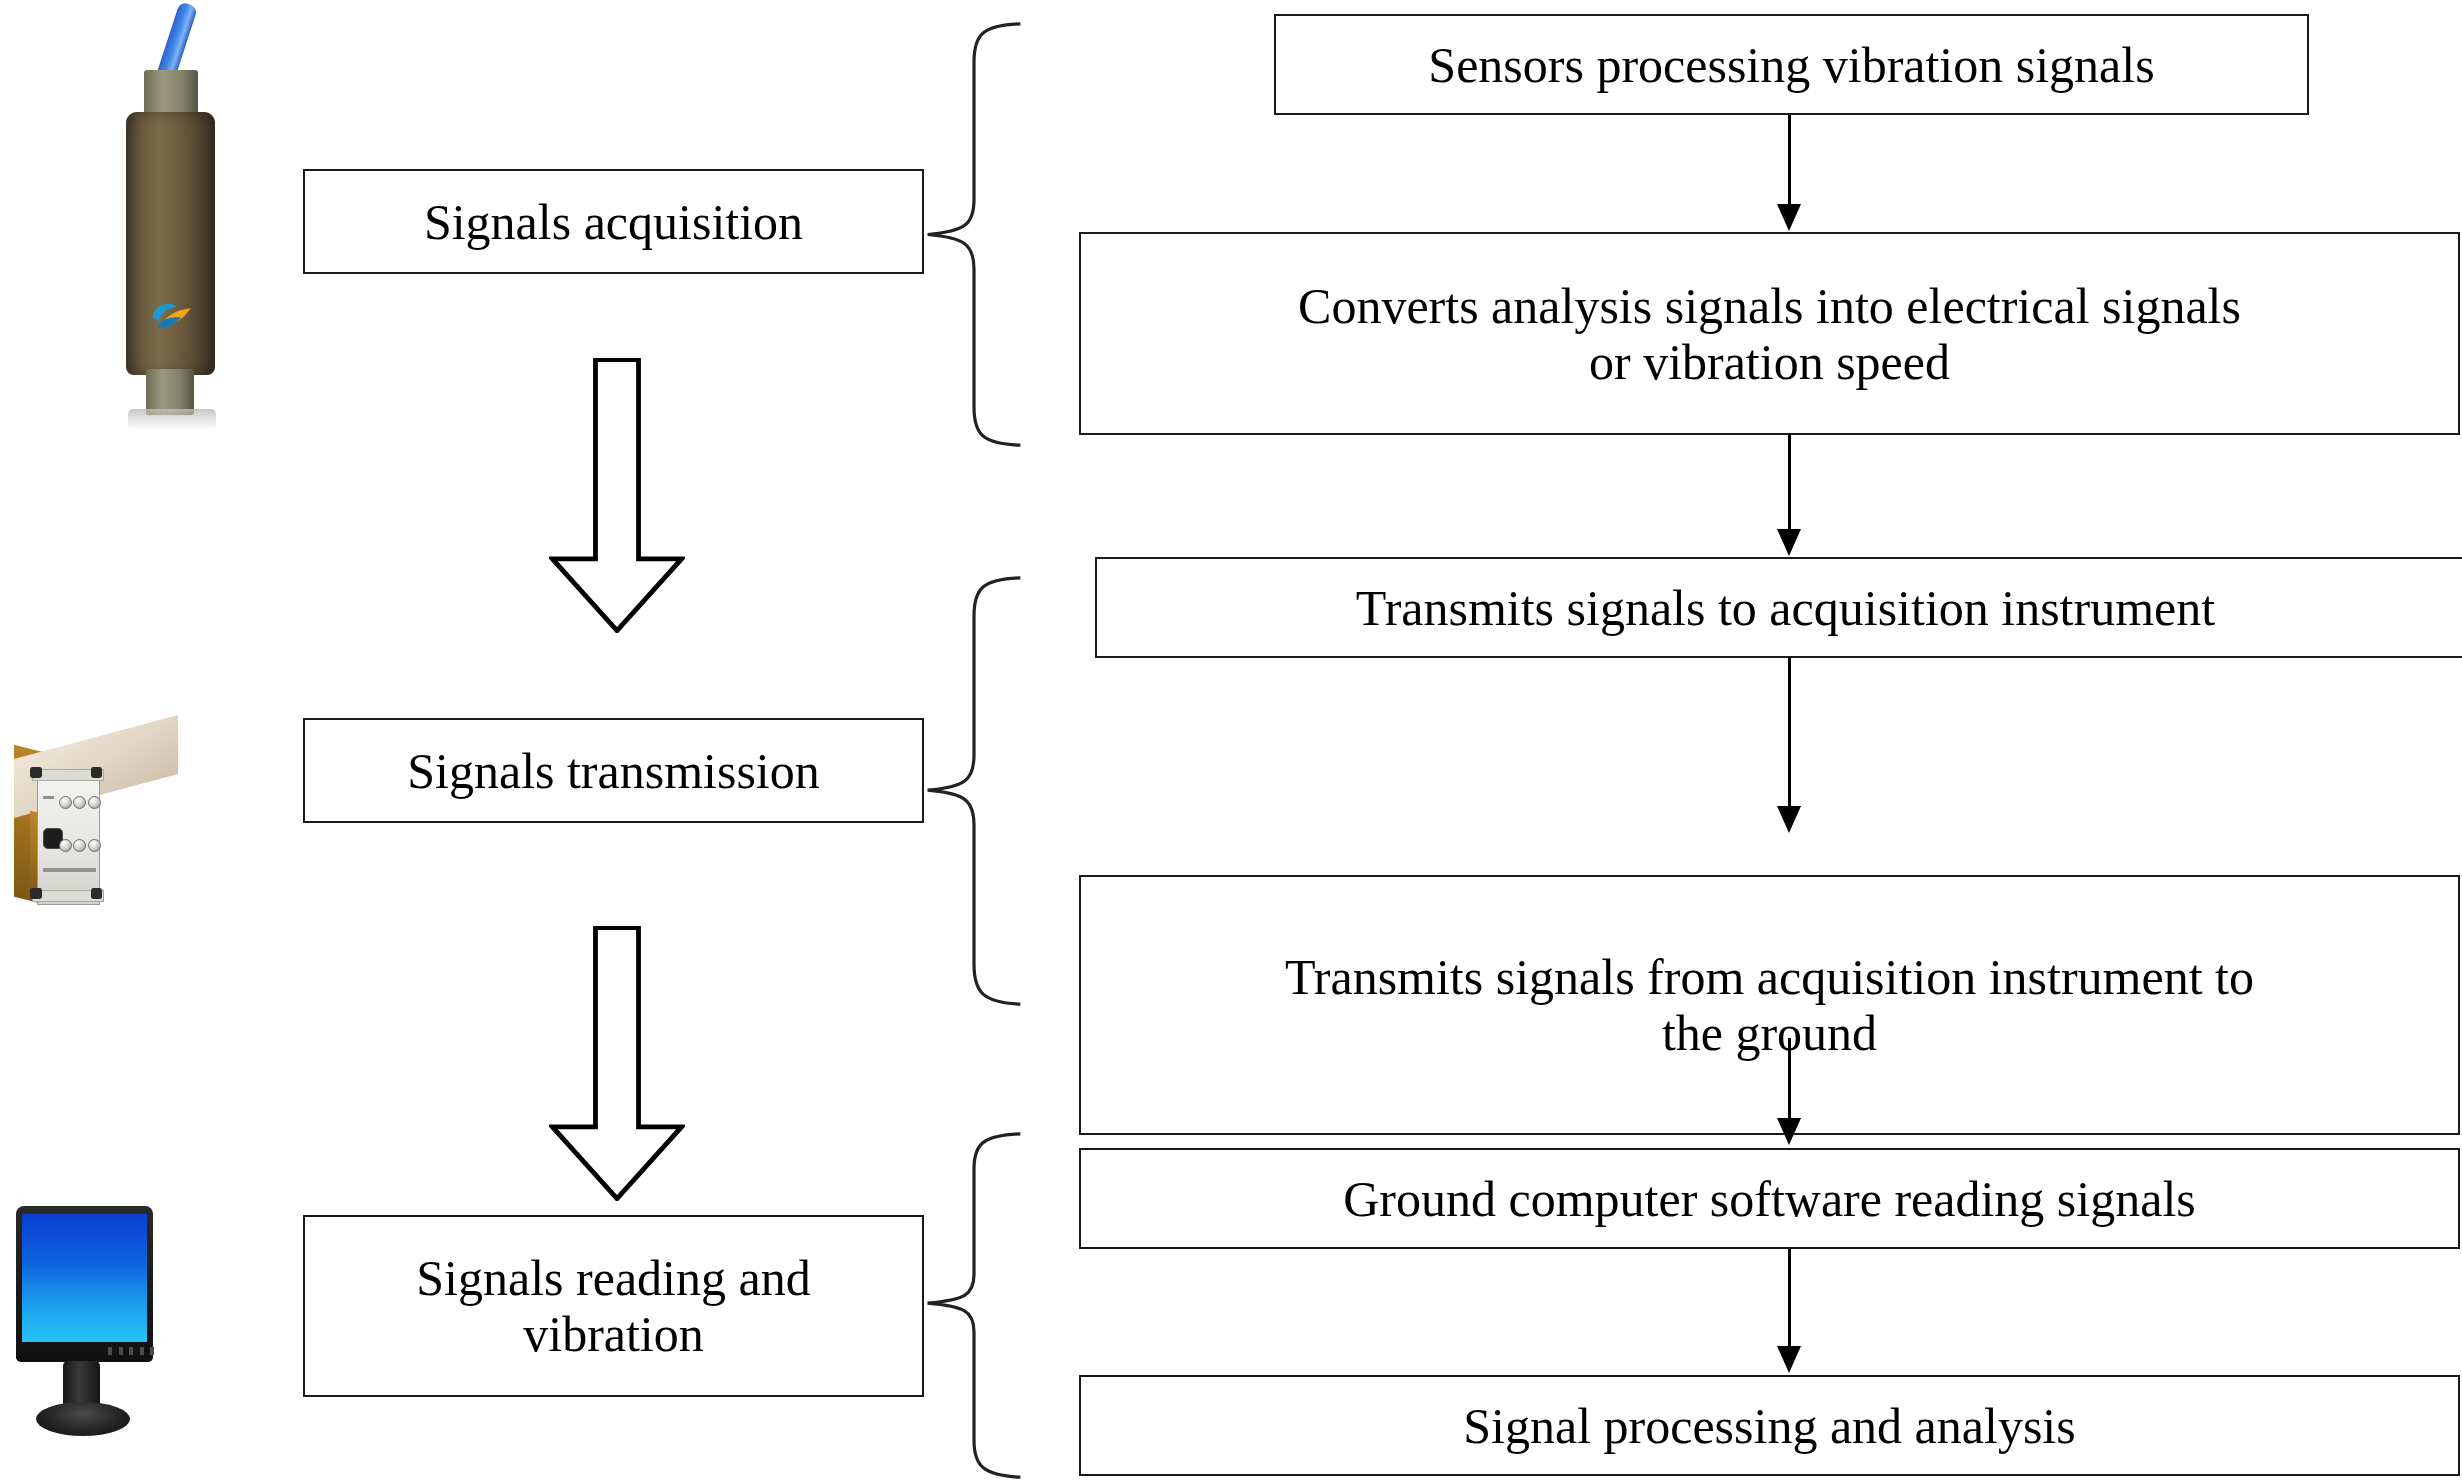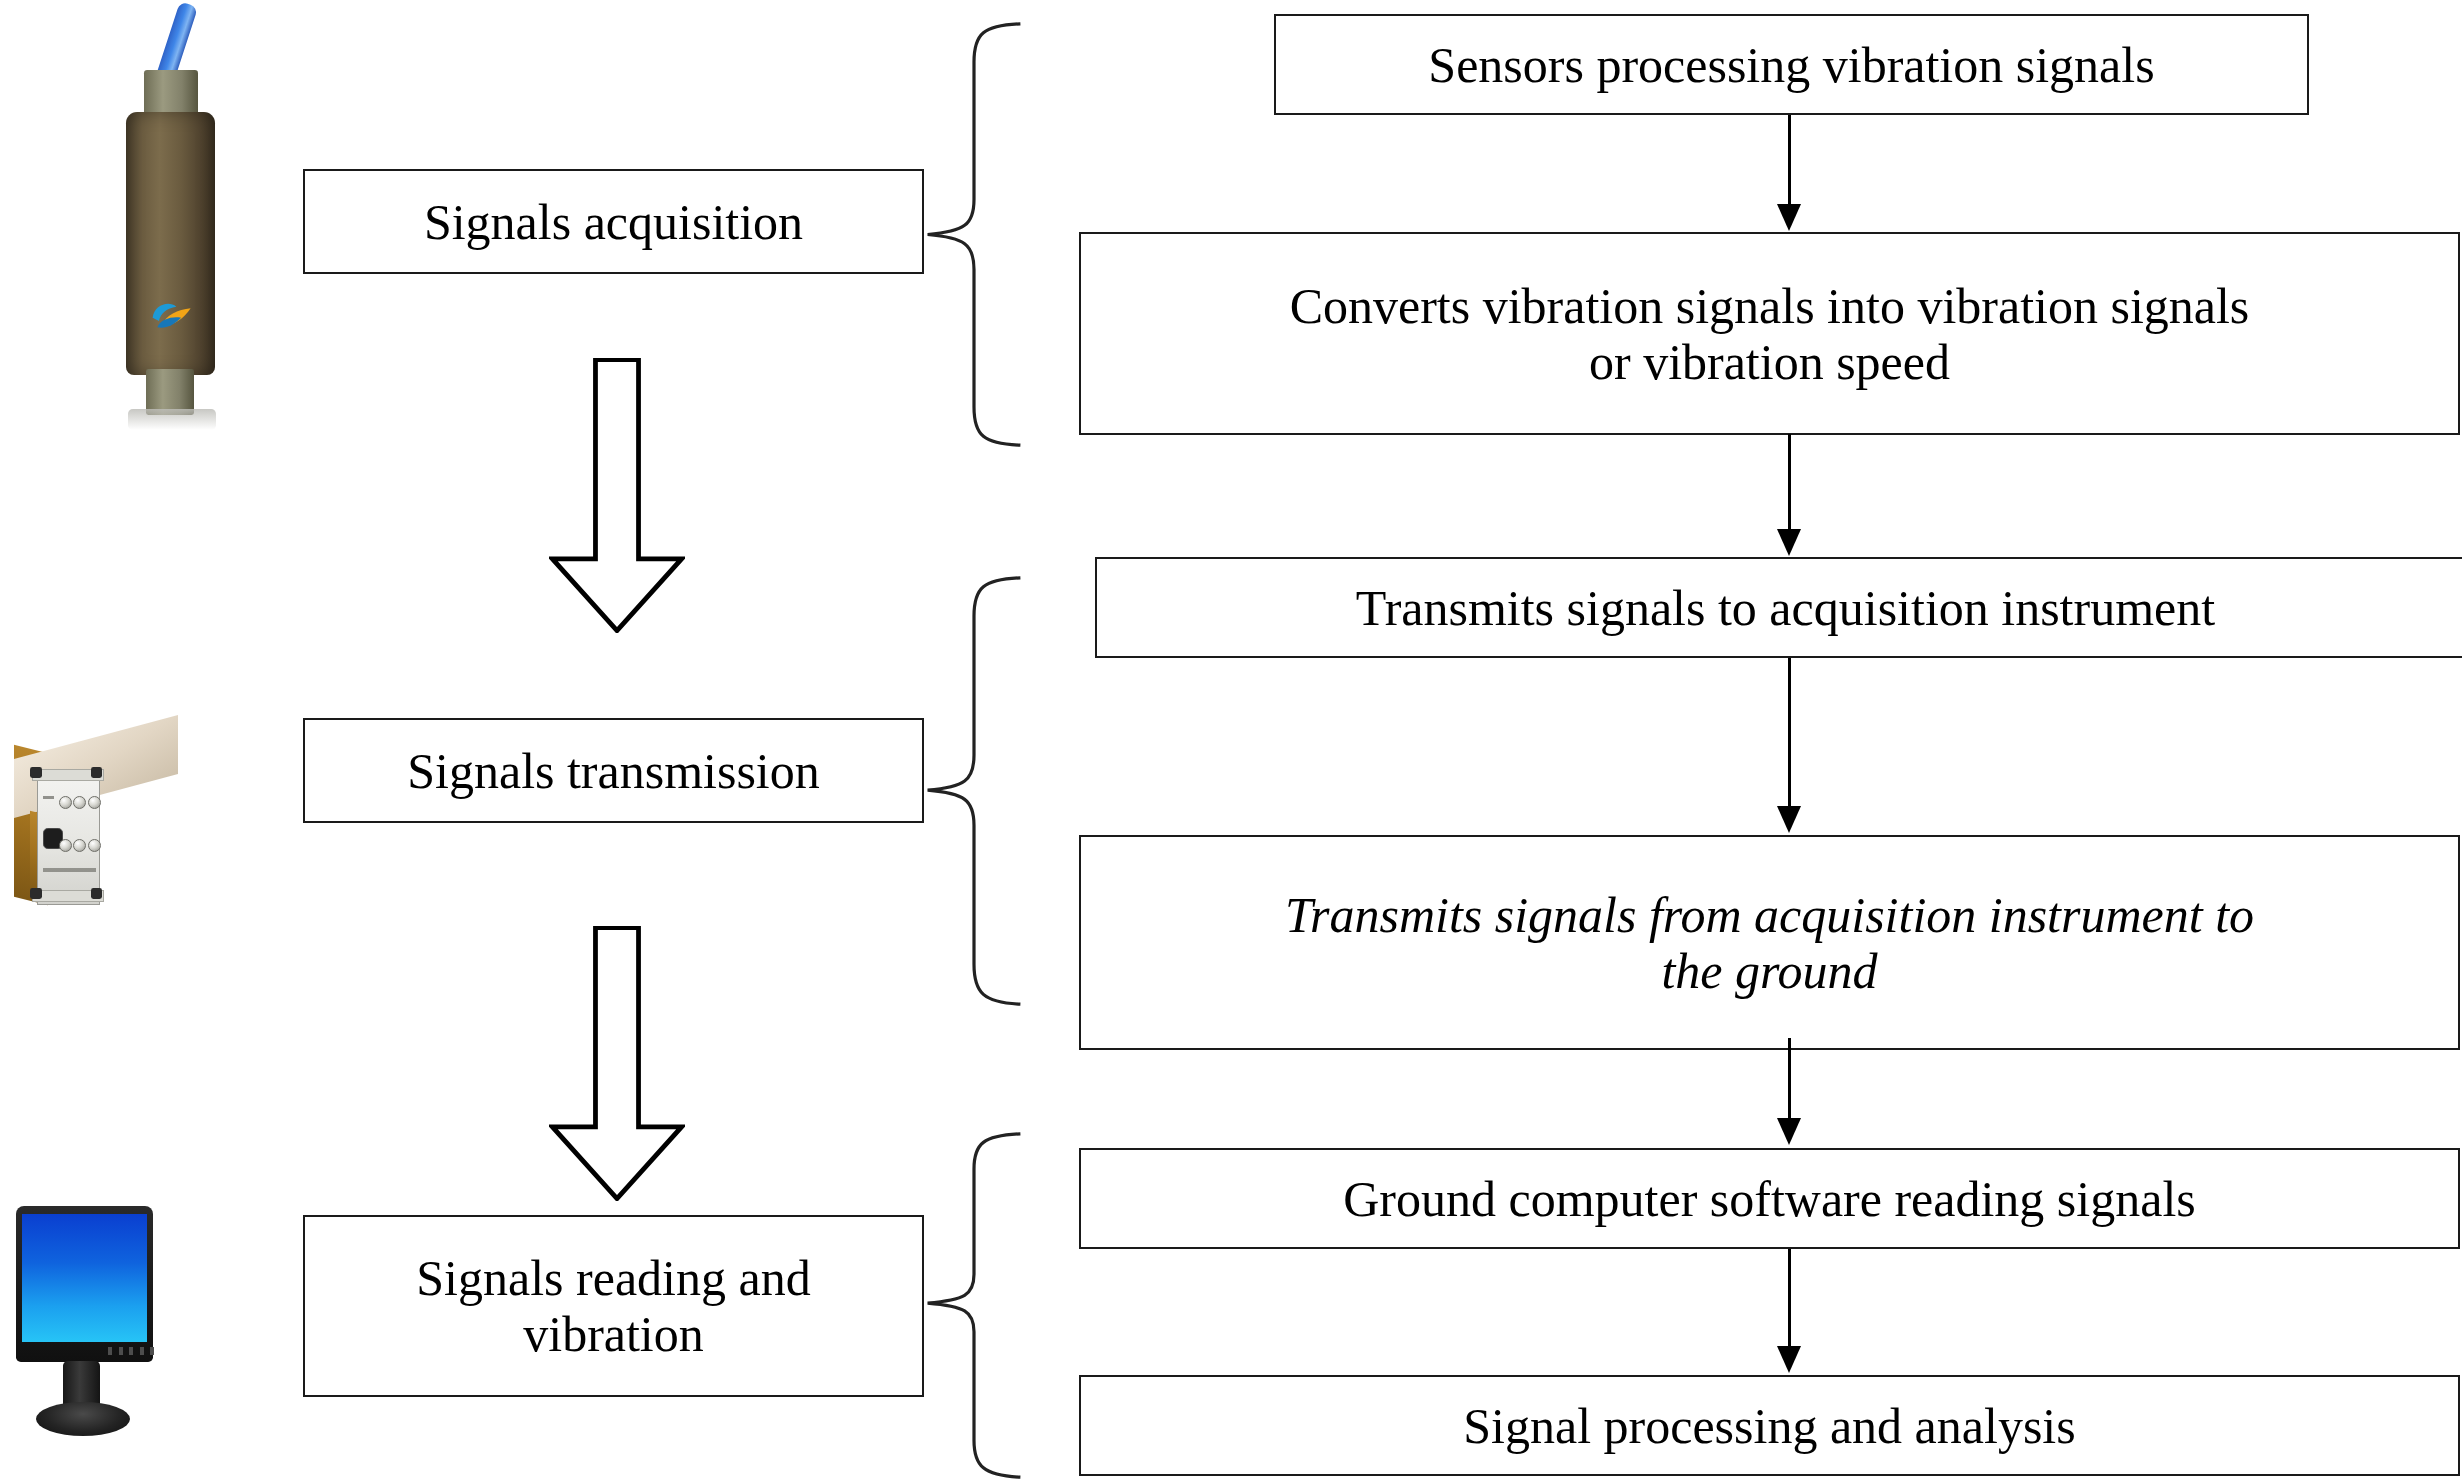--- a/index.html
+++ b/index.html
@@ -254,30 +254,30 @@
                C48 222, 60 228, 60 254 L60 390 C60 422, 72 434, 118 436" fill="none" stroke="#222222" stroke-width="4"></path>
     </svg>
   </div>
 
   <div class="fbox step-box" style="left:1274px; top:14.4px; width:1035px; height:101px;">
     <span class="txt">Sensors processing vibration signals</span>
   </div>
 
   <div class="fbox step-box" style="left:1079px; top:232px; width:1381px; height:203px;">
     <span class="txt">
-      <span>Converts vibration signals into vibration signals</span><br>
+      <span>Converts analysis signals into electrical signals</span><br>
       <span>or vibration speed</span>
     </span>
   </div>
 
   <div class="fbox step-box" style="left:1079px; top:557px; width:1381px; height:101px;margin-left:16px;">
     <span class="txt">Transmits signals to acquisition instrument</span>
   </div>
 
-  <div class="fbox step-box" style="left:1079px; top:835px; width:1381px; height:215px;font-style:italic;">
+  <div class="fbox step-box" style="left:1079px; top:875px; width:1381px; height:260px;">
     <span class="txt">
       <span>Transmits signals from acquisition instrument to</span><br>
       <span>the ground</span>
     </span>
   </div>
 
   <div class="fbox step-box" style="left:1079px; top:1148px; width:1381px; height:101px;">
     <span class="txt">Ground computer software reading signals</span>
   </div>
 

